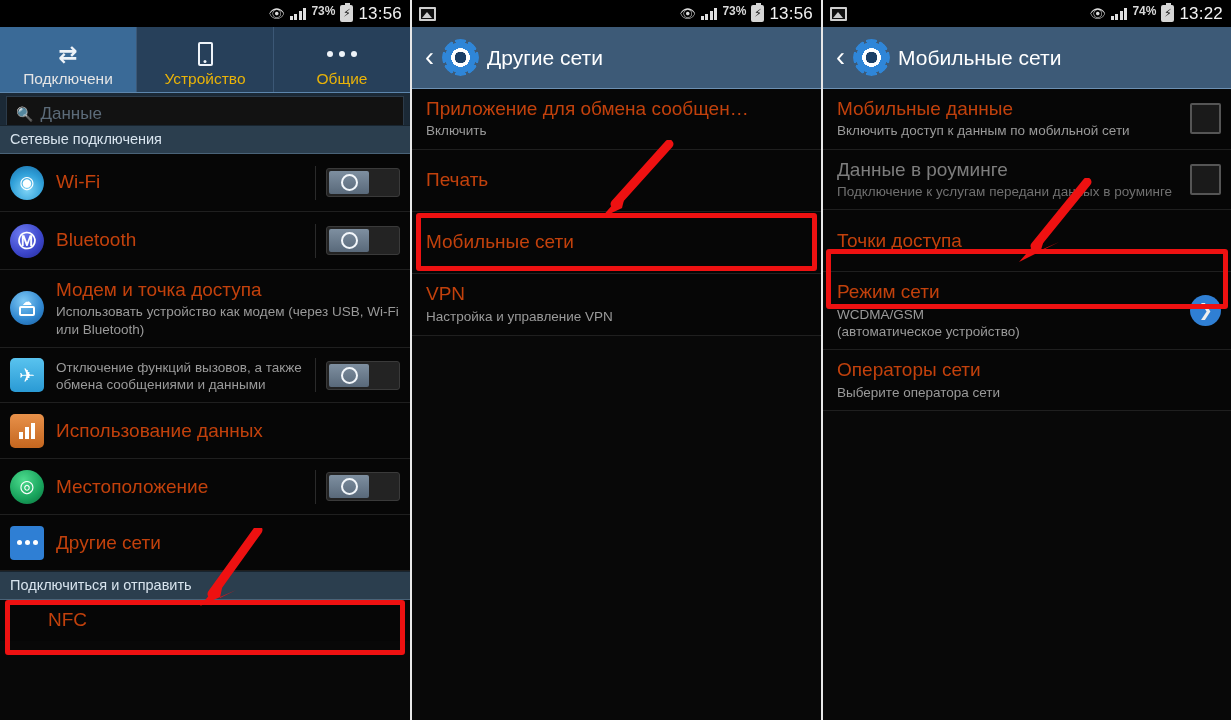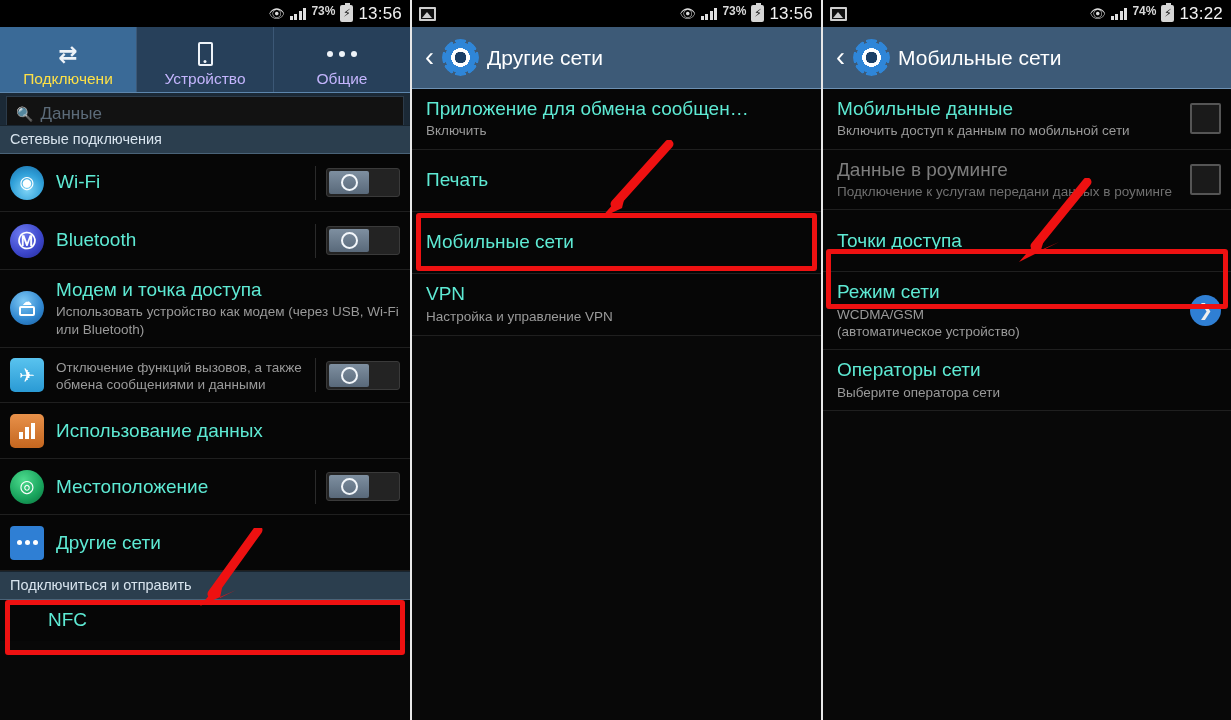--- a/index.html
+++ b/index.html
@@ -61,22 +61,22 @@
 
   
   .tabbar { display:flex; height:66px; background:#27405a; border-bottom:1px solid #5d86ad;}
   .tab {
     flex:1; display:flex; flex-direction:column; align-items:center; justify-content:flex-end;
     padding-bottom:4px; border-right:1px solid #3c5876;
     position:relative; overflow:hidden;
   }
   .tab:last-child{border-right:none;}
   .tab.active { background:#3a6a97; }
-  .tab-label { font-size:15.5px; color:#c4b5fd; white-space:nowrap; }
-  .tab.active .tab-label { color:#fde047; }
+  .tab-label { font-size:15.5px; color:#eab308; white-space:nowrap; }
+  .tab.active .tab-label { color:#e5e5e5; }
   .tab-ico { height:28px; display:flex; align-items:center; justify-content:center; margin-bottom:2px;}
   .ic-swap { font-size:23px; color:#eef3f8; line-height:1; font-weight:700;}
   .ic-phone { width:15px;height:24px;border:2.5px solid #eef3f8;border-radius:2px;position:relative;}
   .ic-phone:after{content:"";position:absolute;bottom:1.5px;left:50%;transform:translateX(-50%);width:3px;height:3px;border-radius:50%;background:#eef3f8;}
   .ic-sliders { width:24px;height:22px;position:relative; }
   .ic-sliders i{position:absolute;left:0;width:100%;height:2.5px;background:#eef3f8;border-radius:1px;}
   .ic-sliders i:nth-child(1){top:2px}
   .ic-sliders i:nth-child(2){top:9px}
   .ic-sliders i:nth-child(3){top:16px}
   .ic-sliders b{position:absolute;width:6px;height:6px;border-radius:50%;background:#eef3f8;}
@@ -103,21 +103,21 @@
     border-top:1px solid #18242e;
   }
 
   
   .row {
     display:flex; align-items:center; gap:12px;
     padding:9px 10px; border-bottom:1px solid #1f1f1f;
     background:#060606; min-height:48px;
   }
   .row .txtcol{flex:1; min-width:0;}
-  .ttl{ font-size:19px; color:#5eead4; line-height:1.18; }
+  .ttl{ font-size:19px; color:#c2410c; line-height:1.18; }
   .sub{ font-size:13.5px; color:#9a9a9a; line-height:1.28; margin-top:2px;}
   .appicon{ width:34px; height:34px; flex:none; border-radius:6px; position:relative;}
 
   .ai-wifi{ border-radius:50%; background:radial-gradient(circle at 50% 70%, #7fd4f7 0%, #2f9fd8 55%, #1a6ea8 100%); display:flex;align-items:flex-end;justify-content:center;padding-bottom:7px;font-size:17px;color:#fff;}
   .ai-bt{ border-radius:50%; background:radial-gradient(circle at 35% 30%, #6d7bf0 0%, #3b45c9 60%, #242a90 100%); display:flex;align-items:center;justify-content:center;font-size:18px;color:#fff;font-weight:700;}
   .ai-tether{ border-radius:50%; background:radial-gradient(circle at 40% 30%, #7fc9f5 0%, #2f86cf 60%, #1a5a99 100%); display:flex;align-items:center;justify-content:center;}
   .ai-tether .body{width:16px;height:10px;border:2px solid #fff;border-radius:2px;margin-top:5px;}
   .ai-tether .waves{position:absolute;top:5px;left:50%;transform:translateX(-50%);font-size:10px;color:#fff;}
   .ai-plane{ background:linear-gradient(#59c3ef,#2a9ad4); border-radius:5px; display:flex;align-items:center;justify-content:center;font-size:19px;color:#fff;}
   .ai-data{ background:linear-gradient(#e8914a,#c4661f); border-radius:5px; display:flex;align-items:center;justify-content:center;}

